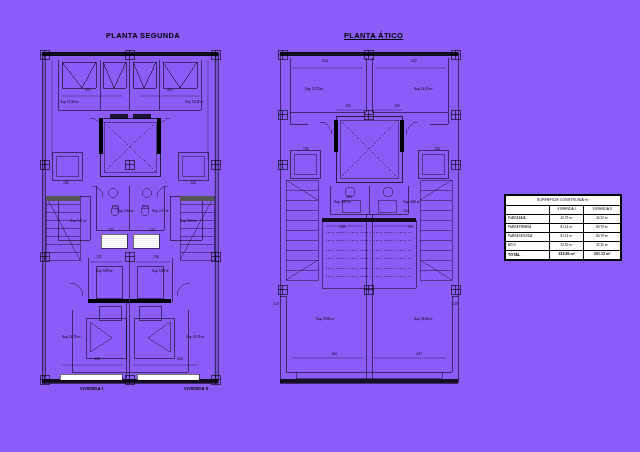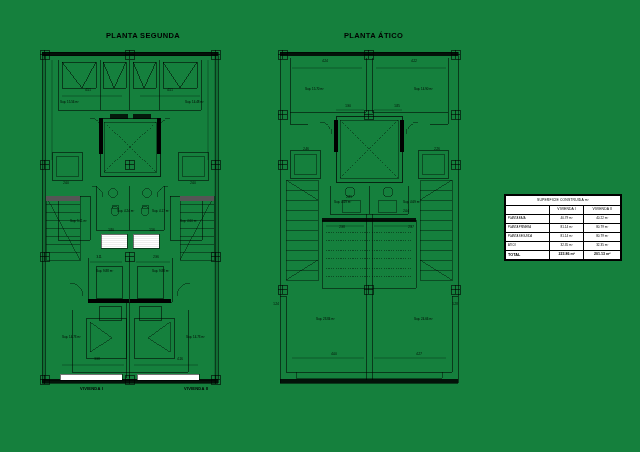--- a/index.html
+++ b/index.html
@@ -2,32 +2,32 @@
 <html><head>
 <meta charset="utf-8">
 <title>Planos</title>
 <style>
   html,body{margin:0;padding:0;background:#ffffff;}
   body{
     width:640px;height:452px;position:relative;overflow:hidden;
     font-family:"Liberation Sans", sans-serif;
     color:#1a1a1a;
   }
-  #sheet{position:absolute;inset:0;background:#15803d;}
+  #sheet{position:absolute;inset:0;background:#8b5cf6;}
 
   .plan-title{
     position:absolute;
     font-size:7.5px;
     font-weight:bold;
     letter-spacing:.35px;
     white-space:nowrap;
     color:#000;
   }
   #title-left{left:106px;top:31px;}
-  #title-right{left:344px;top:31px;}
+  #title-right{left:344px;top:31px;text-decoration:underline;}
 
   .plan-svg{position:absolute;top:0;left:0;}
 
   
   #area-table{
     position:absolute;left:504px;top:194px;width:116px;
     border:1px solid #000;
     background:#fff;
     border-collapse:collapse;
     font-size:3.1px;

